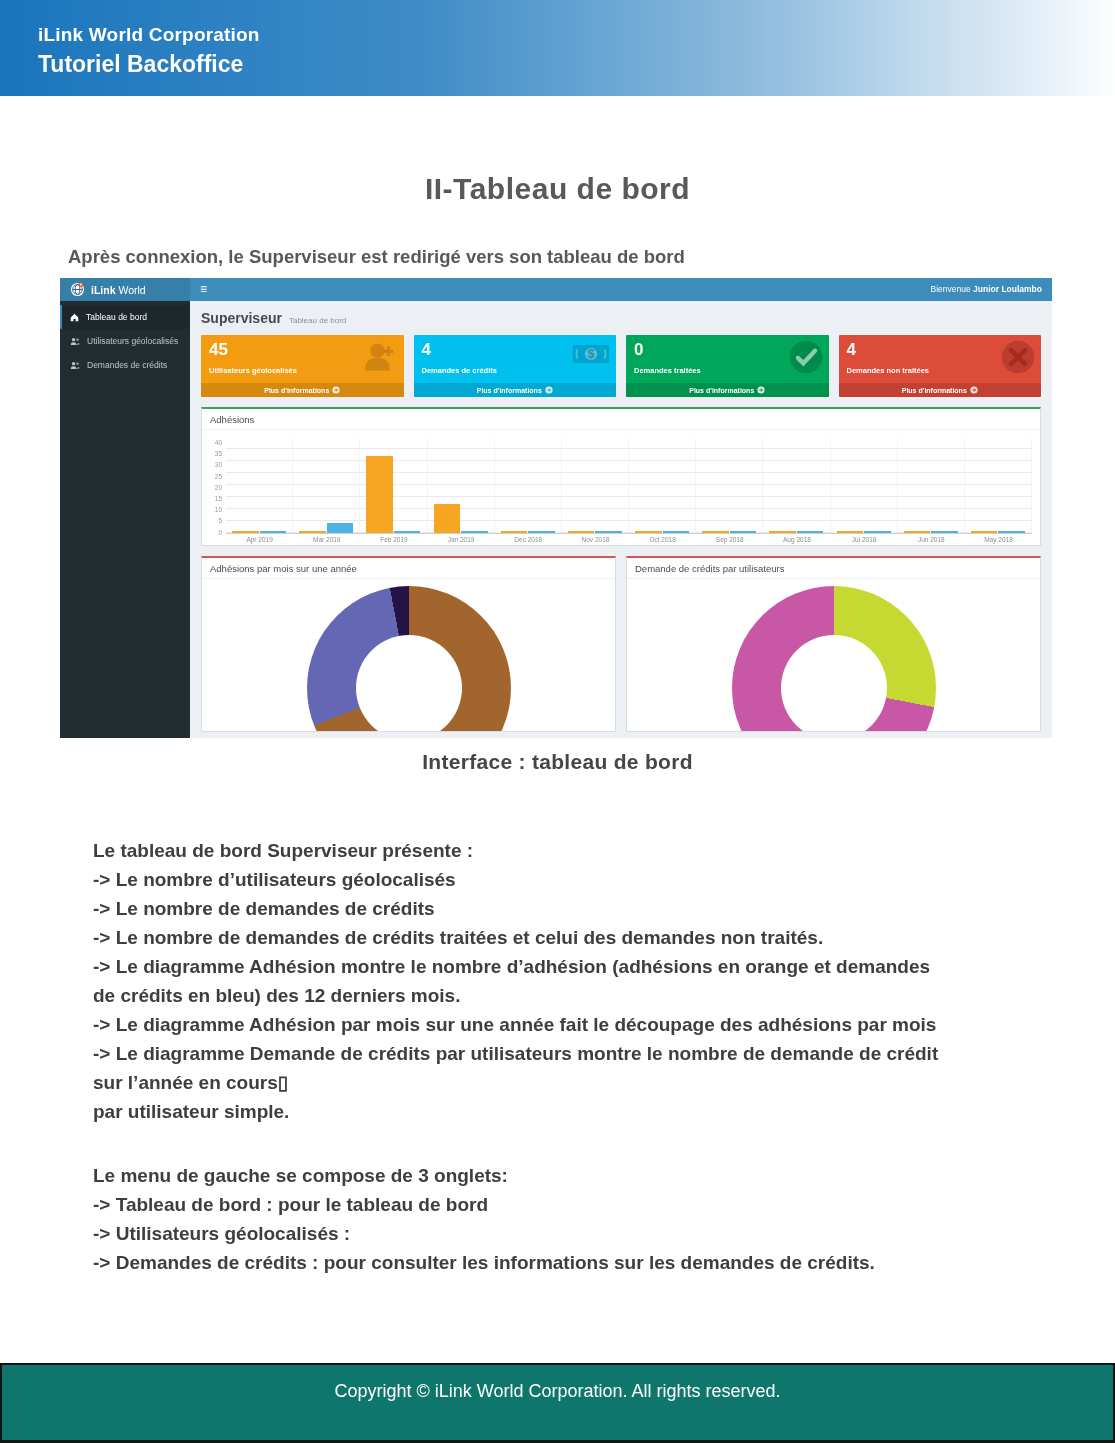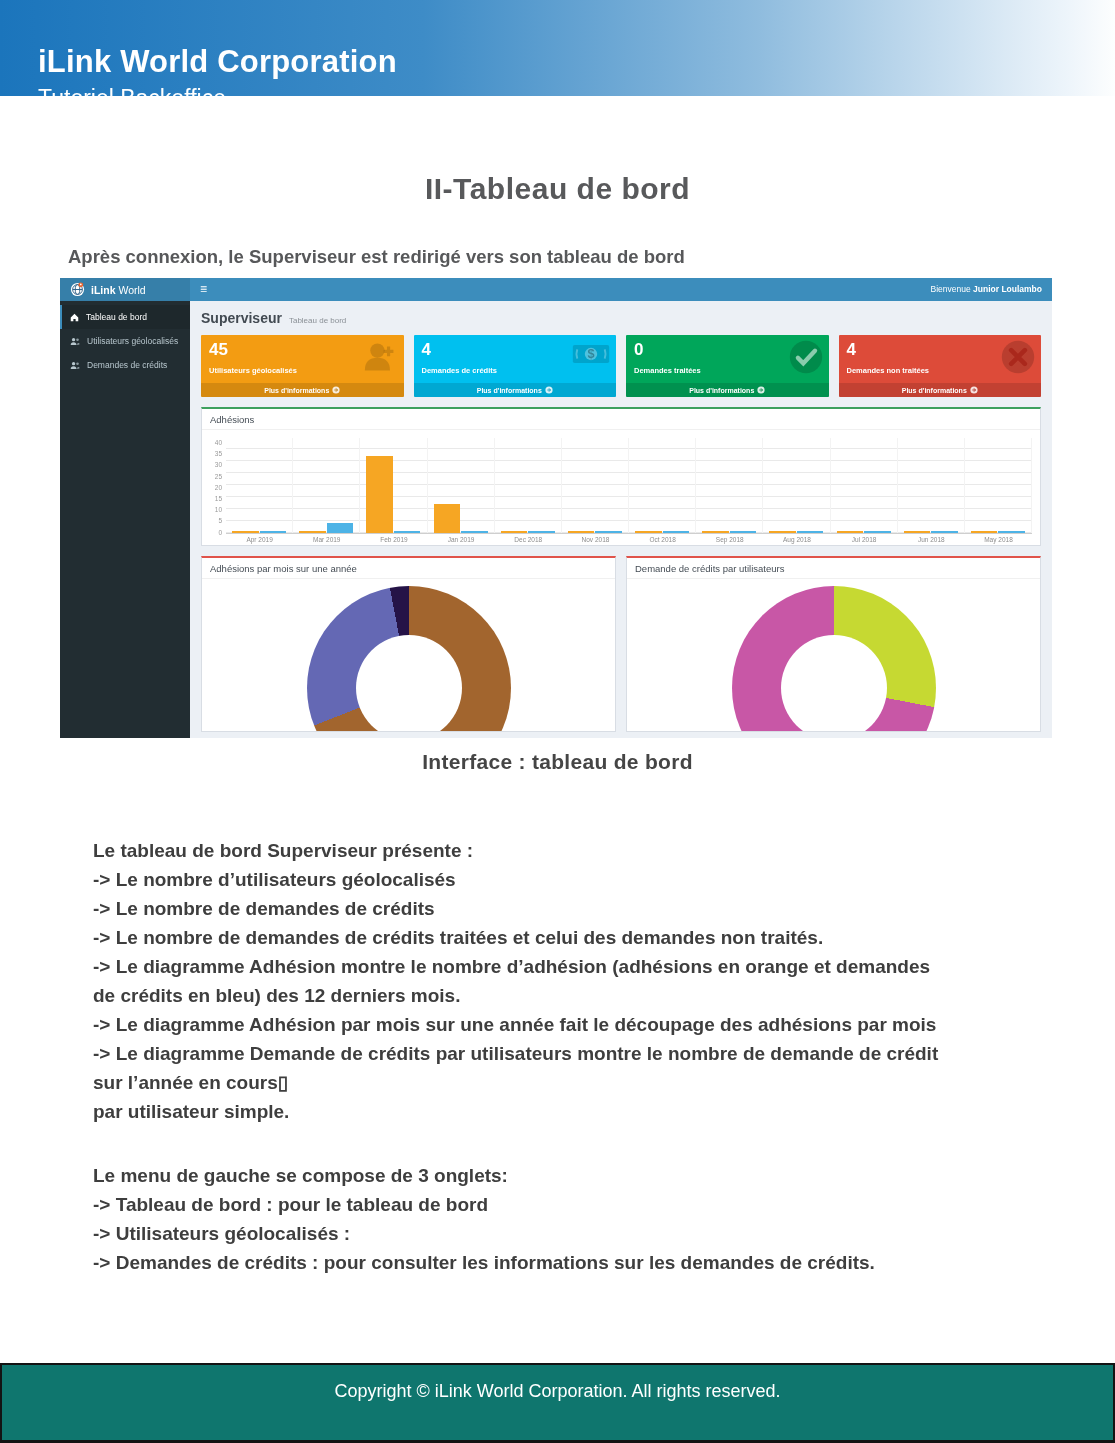--- a/index.html
+++ b/index.html
@@ -8,22 +8,22 @@
     position:relative; width:1115px; height:1443px; overflow:hidden;
     font-family:"Liberation Sans", sans-serif; background:#fff;
   }
 
   
   .banner {
     position:absolute; left:0; top:0; width:1115px; height:96px;
     background:linear-gradient(90deg,#1b75bc 0%,#3e8cc7 38%,#8fbcde 68%,#eef5fb 96%,#fdfefe 100%);
     color:#fff; padding:24px 0 0 38px;
   }
-  .banner .l1 { font-size:31px; font-weight:600; letter-spacing:.2px;margin-top:20px; }
-  .banner .l2 { font-size:23px; font-weight:400; margin-top:5px; }
+  .banner .l1 { font-size:19px; font-weight:600; letter-spacing:.2px; }
+  .banner .l2 { font-size:23px; font-weight:700; margin-top:5px; }
 
   
   .doc-title { position:absolute; top:172px; left:0; width:100%; text-align:center;
     font-size:30px; font-weight:bold; color:#58595b; letter-spacing:.5px; }
   .doc-intro { position:absolute; top:246px; left:68px;
     font-size:18.5px; font-weight:bold; color:#57585a; }
 
   
   .dash { position:absolute; left:60px; top:278px; width:992px; height:460px; background:#ecf0f5; font-family:"Liberation Sans", sans-serif; }
   .dash-nav { position:absolute; left:0; top:0; width:100%; height:23px; background:#3c8dbc; display:flex; align-items:stretch; }

